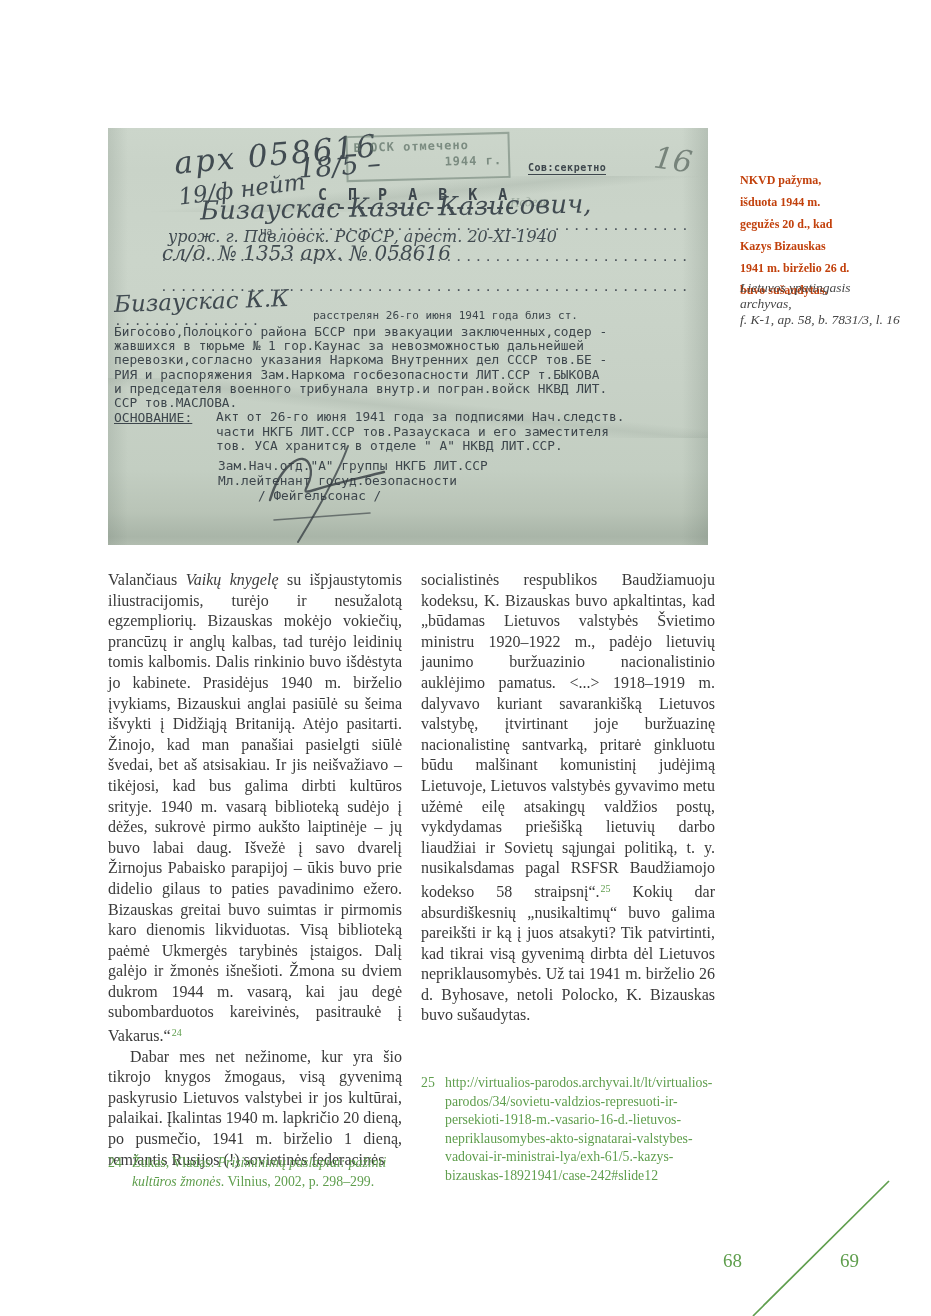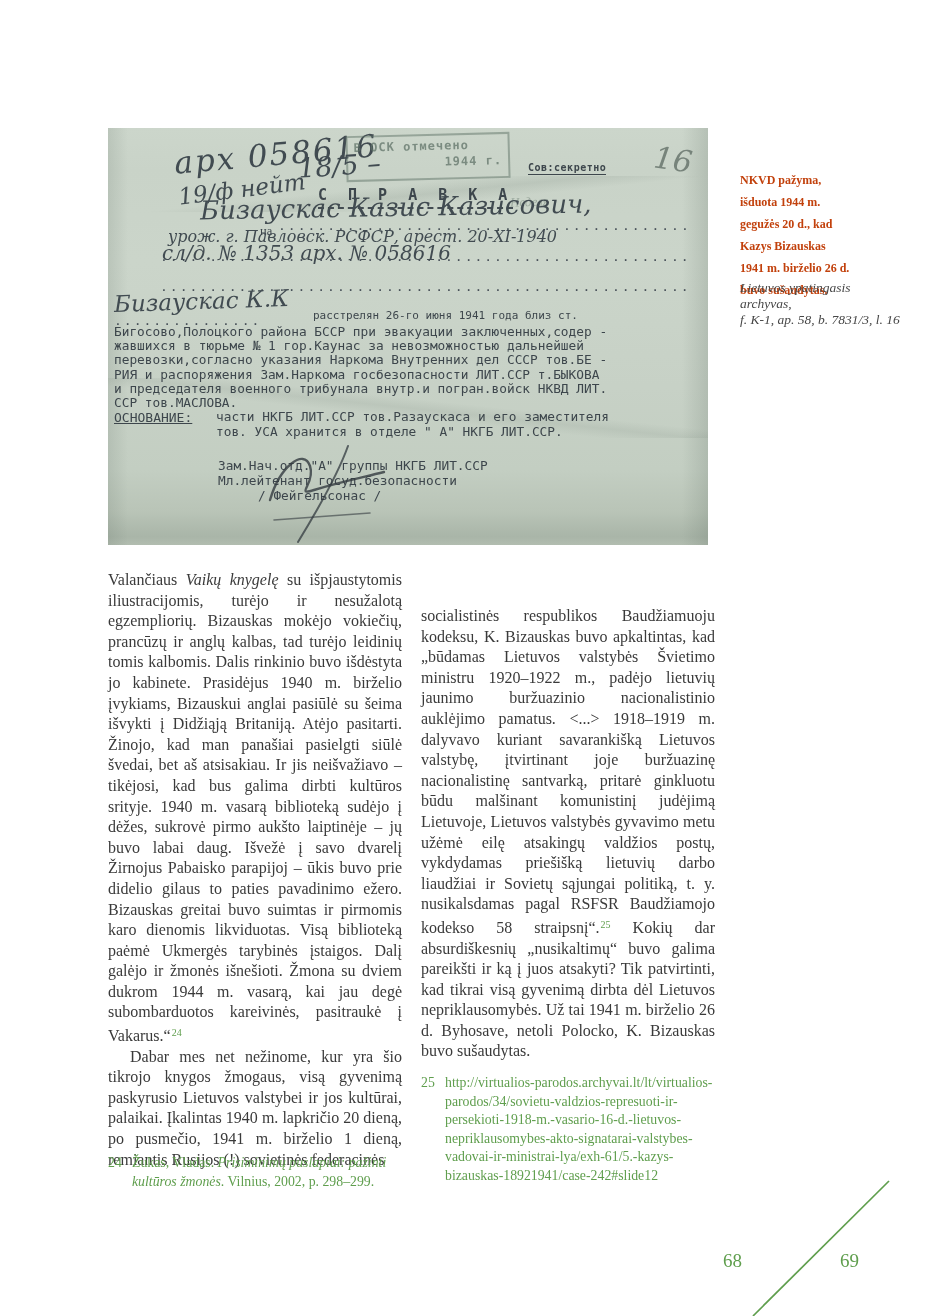--- a/index.html
+++ b/index.html
@@ -54,21 +54,21 @@
   .sig-svg{position:absolute;left:140px;top:312px;pointer-events:none;}
 
   
   .caption{position:absolute;left:740px;top:129px;width:175px;color:#c2410c;
         font-weight:bold;font-size:12px;line-height:22px;margin-top:40px;}
   .source{position:absolute;left:740px;top:280px;width:175px;color:#474747;
         font-style:italic;font-size:13.5px;line-height:16px;}
 
   
   .colL{position:absolute;left:108px;top:570px;width:294px;}
-  .colR{position:absolute;left:421px;top:570px;width:294px;margin-top:36px;}
+  .colR{position:absolute;left:421px;top:570px;width:294px;}
   .colL p,.colR p{margin:0;text-align:justify;font-size:16px;line-height:20.6px;color:#3a3a3a;}
   .indent{text-indent:22px;}
   .it{font-style:italic;}
   .fnref{color:#5f9e4d;font-size:10px;vertical-align:5px;margin-left:1px;}
 
   
   .footnote{position:absolute;color:#5f9e4d;font-size:13.8px;line-height:18.6px;}
   .fn24{left:108px;top:1154px;width:302px;}
   .fn25{left:421px;top:1074px;width:300px;}
   .fn-body{position:relative;padding-left:24px;}
@@ -124,22 +124,23 @@
       <div>Бигосово,Полоцкого района БССР при эвакуации заключенных,содер -</div>
       <div>жавшихся в тюрьме № 1 гор.Каунас за невозможностью дальнейшей</div>
       <div>перевозки,согласно указания Наркома Внутренних дел СССР тов.БЕ -</div>
       <div>РИЯ и распоряжения Зам.Наркома госбезопасности ЛИТ.ССР т.БЫКОВА</div>
       <div>и председателя военного трибунала внутр.и погран.войск НКВД ЛИТ.</div>
       <div>ССР тов.МАСЛОВА.</div>
     </div>
 
     <div class="typed basis-label">ОСНОВАНИЕ:</div>
     <div class="typed basis-lines">
+      <div>Акт от 26-го июня 1941 года за подписями Нач.следств.</div>
       <div>части НКГБ ЛИТ.ССР тов.Разаускаса и его заместителя</div>
-      <div>тов. УСА хранится в отделе " А" НКГБ ЛИТ.ССР.</div>
+      <div>тов. УСА хранится в отделе " А" НКВД ЛИТ.ССР.</div>
     </div>
 
     <div class="typed sig-block">
       <div>Зам.Нач.отд."А" группы НКГБ ЛИТ.ССР</div>
       <div>Мл.лейтенант госуд.безопасности</div>
       <div class="sig3">/ Фейгельсонас /</div>
     </div>
 
     <svg class="sig-svg" width="170" height="105" viewBox="0 0 170 105">
       <path d="M22,60 C32,26 56,8 62,26 C68,44 46,56 66,50 C92,42 112,38 136,32" fill="none" stroke="#333b40" stroke-width="2.4" stroke-linecap="round" opacity="0.8"></path>

